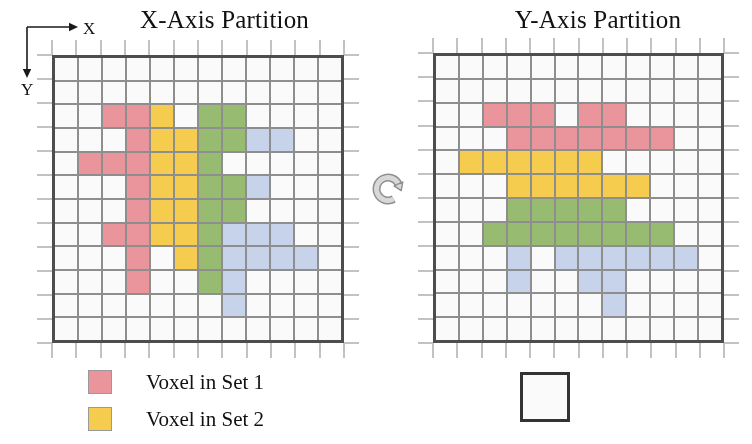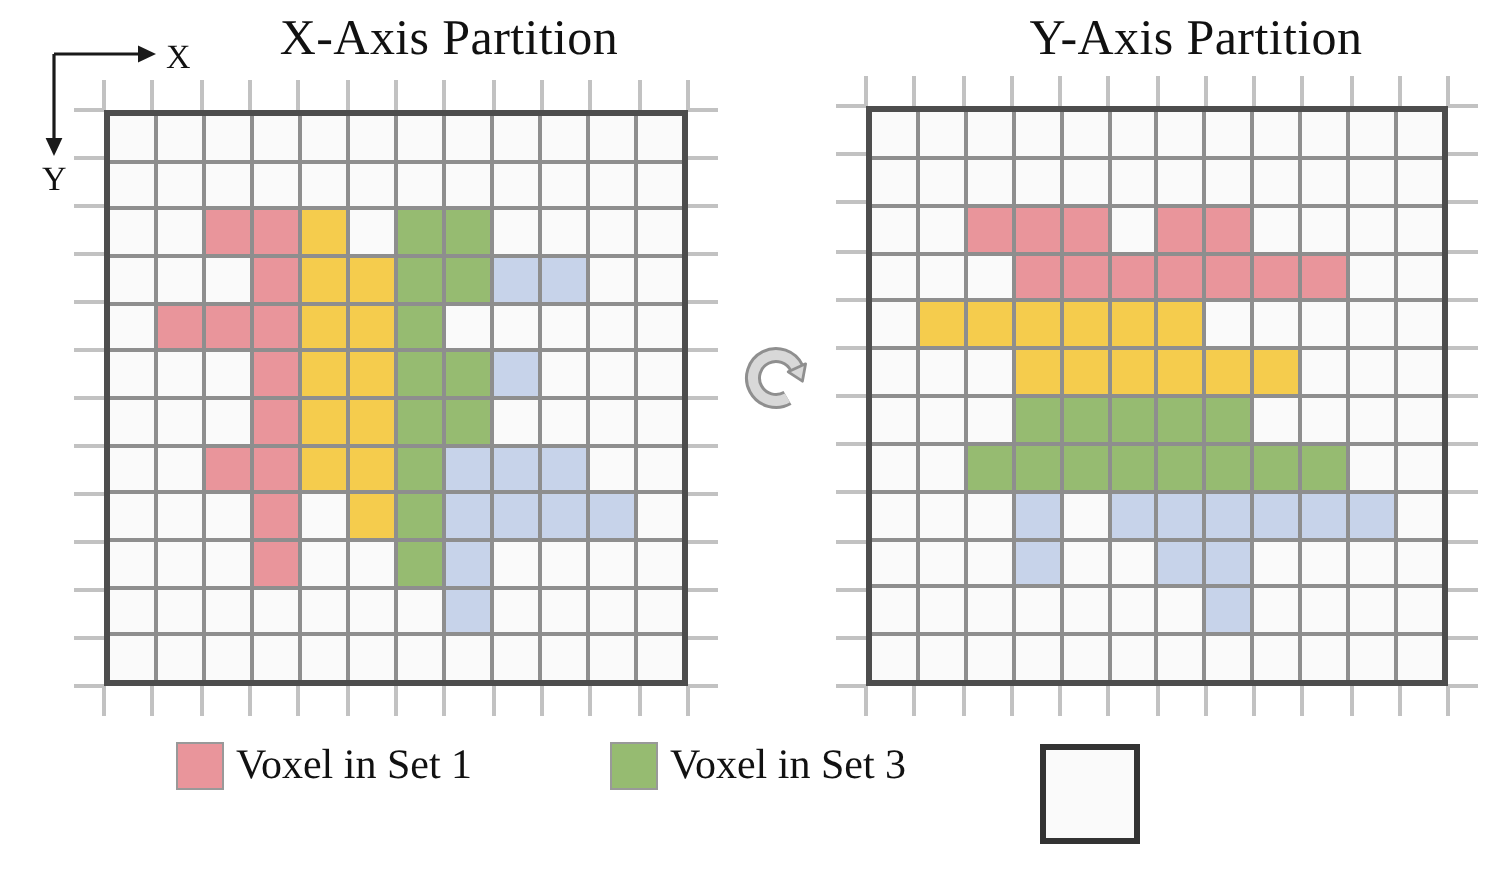--- a/index.html
+++ b/index.html
@@ -25,21 +25,21 @@
   .tick{ position:absolute; }
 
   .axis-ind{ position:absolute; left:0; top:0; }
   .axis-ind line{ stroke:#1a1a1a; stroke-width:1.6; }
   .axis-ind polygon{ fill:#1a1a1a; }
   .axis-ind text{ font-family:"Liberation Serif","DejaVu Serif",serif; font-size:17px; fill:#111; }
 
   .rotate-svg{ position:absolute; left:366px; top:166px; }
 
   .legend-item{
-    position:absolute; display:flex; align-items:flex-end; gap:6px; white-space:nowrap;
+    position:absolute; display:flex; align-items:flex-start; gap:34px; white-space:nowrap;
   }
   .swatch{
     width:24px; height:24px; box-sizing:border-box; border:1.5px solid #999;
     flex:0 0 auto;
   }
   .legend-label{ font-size:21px; }
   #legend-set1{ left:88px;  top:370px; }
   #legend-set2{ left:88px;  top:407px; }
   #legend-set3{ left:305px; top:370px; }
   #legend-set4{ left:305px; top:407px; }
@@ -472,21 +472,21 @@
   <svg class="rotate-svg" width="46" height="46" viewBox="0 0 46 46">
     <path d="M 27.75 32.96 A 11.5 11.5 0 1 1 32.42 18.14" fill="none" stroke="#8f8f8f" stroke-width="8" stroke-linecap="butt"></path>
     <path d="M 27.75 32.96 A 11.5 11.5 0 1 1 32.42 18.14" fill="none" stroke="#d8d8d8" stroke-width="5" stroke-linecap="butt"></path>
     <polygon points="36.8,15.9 28.1,19.9 35.2,24.6" fill="#d8d8d8" stroke="#8f8f8f" stroke-width="1.4" stroke-linejoin="round"></polygon>
   </svg>
 
   <div class="legend-item" id="legend-set1">
     <div class="swatch" style="background: rgb(233, 149, 155);"></div>
     <div class="legend-label">Voxel in Set 1</div>
   </div>
-  <div class="legend-item" id="legend-set3">
-    <div class="swatch" style="background: rgb(150, 187, 113);"></div>
-    <div class="legend-label">Voxel in Set 3</div>
+  <div class="legend-item" id="legend-set2">
+    <div class="swatch" style="background: rgb(245, 204, 77);"></div>
+    <div class="legend-label">Voxel in Set 2</div>
   </div>
   <div class="local-window-item">
     <div class="local-window-box"></div>
   </div>
 
 </div>
 
 </body></html>

